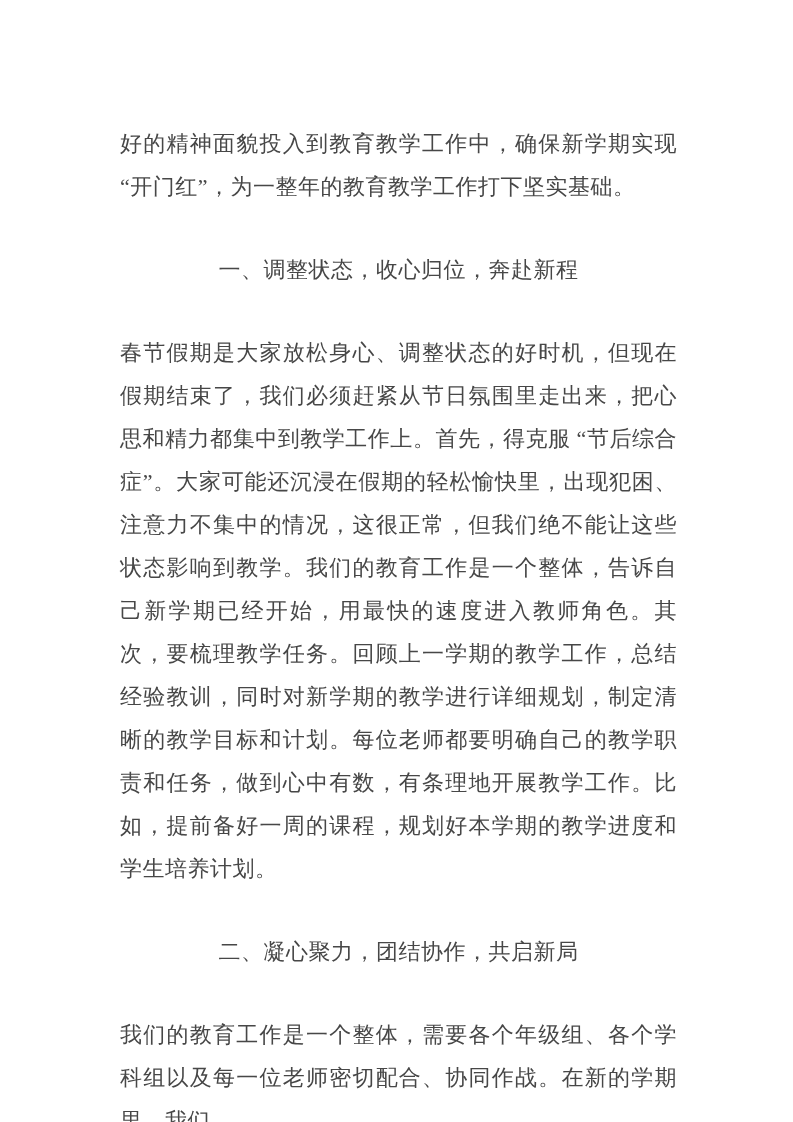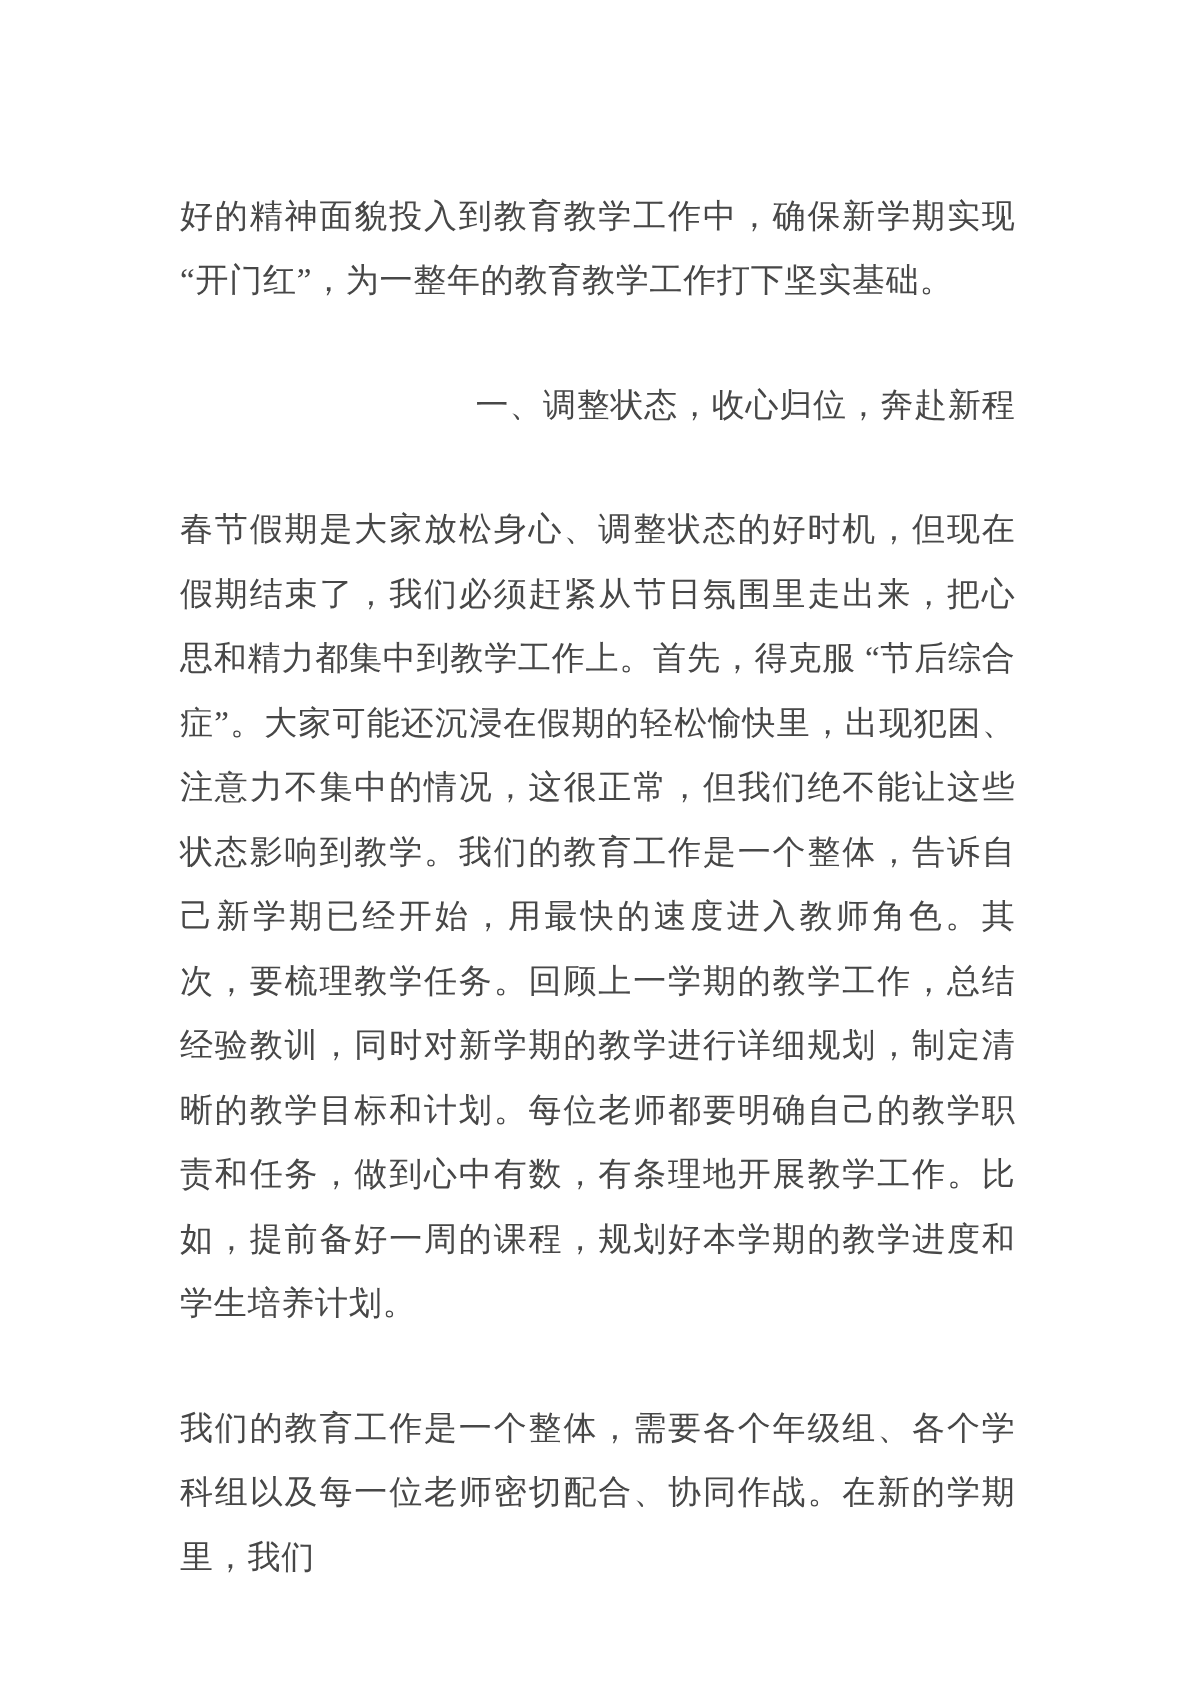--- a/index.html
+++ b/index.html
@@ -26,26 +26,27 @@
     font-family: "Liberation Serif", "DejaVu Serif", serif;
     font-size: 22px;
     line-height: 43px;
     letter-spacing: 0.5px;
     color: #474747;
     margin: 0 0 40px 0;
     text-align: justify;
     word-break: break-all;
   }
   .doc-block.heading {
-    text-align: right;
+    text-align: center;
   }
 </style>
 </head>
 <body>
 
 <div class="page">
   <div class="doc-content" id="doc-content">
       <p class="doc-block body">好的精神面貌投入到教育教学工作中，确保新学期实现 “开门红”，为一整年的教育教学工作打下坚实基础。</p>
       <p class="doc-block heading">一、调整状态，收心归位，奔赴新程</p>
       <p class="doc-block body">春节假期是大家放松身心、调整状态的好时机，但现在假期结束了，我们必须赶紧从节日氛围里走出来，把心思和精力都集中到教学工作上。首先，得克服 “节后综合症”。大家可能还沉浸在假期的轻松愉快里，出现犯困、注意力不集中的情况，这很正常，但我们绝不能让这些状态影响到教学。我们的教育工作是一个整体，告诉自己新学期已经开始，用最快的速度进入教师角色。其次，要梳理教学任务。回顾上一学期的教学工作，总结经验教训，同时对新学期的教学进行详细规划，制定清晰的教学目标和计划。每位老师都要明确自己的教学职责和任务，做到心中有数，有条理地开展教学工作。比如，提前备好一周的课程，规划好本学期的教学进度和学生培养计划。</p>
+      <p class="doc-block heading">二、凝心聚力，团结协作，共启新局</p>
       <p class="doc-block body">我们的教育工作是一个整体，需要各个年级组、各个学科组以及每一位老师密切配合、协同作战。在新的学期里，我们</p>
     </div>
 </div>
 
 </body></html>

